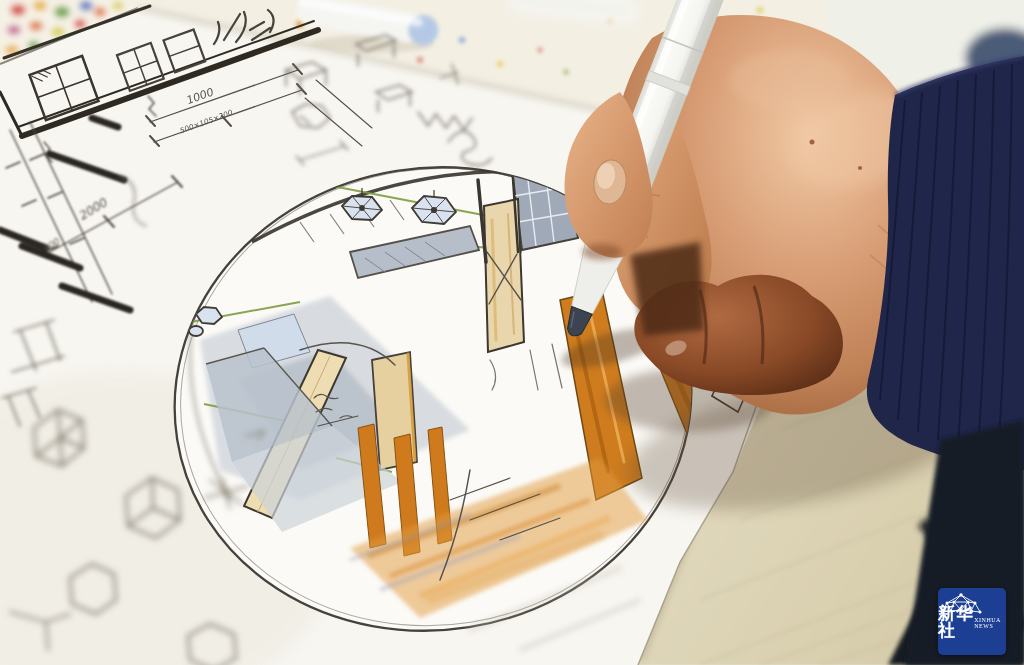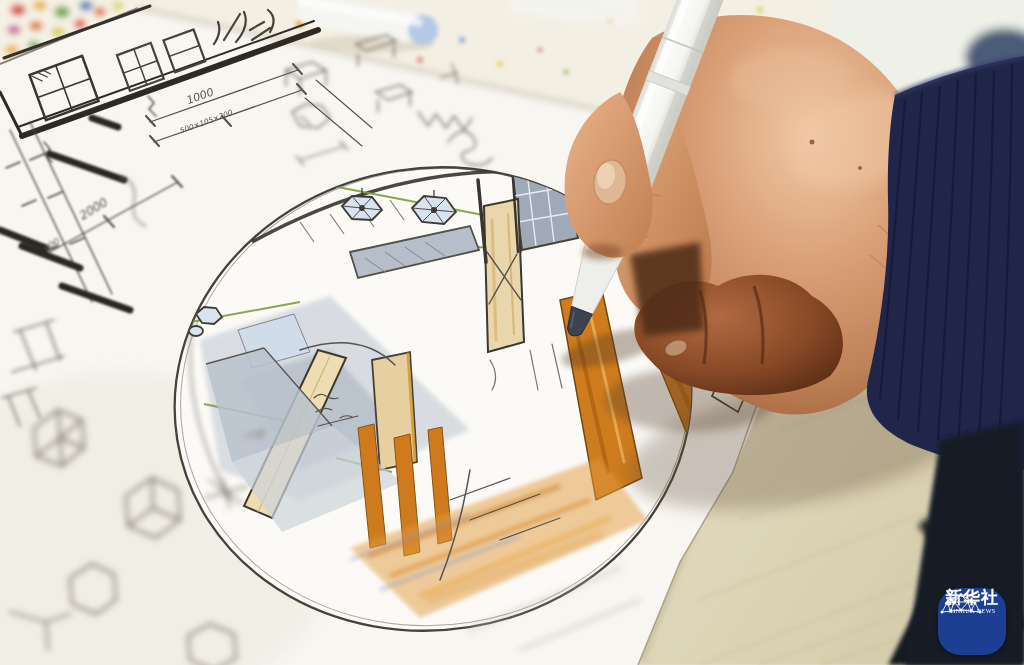--- a/index.html
+++ b/index.html
@@ -1,20 +1,20 @@
 <!DOCTYPE html>
 <html><head>
 <meta charset="utf-8">
 <style>
   html,body{margin:0;padding:0;background:#222;}
   .scene{position:relative;width:1024px;height:665px;overflow:hidden;background:#ece7d8;font-family:"Liberation Sans",sans-serif;}
   .scene svg{position:absolute;left:0;top:0;}
   .hw{font-family:"DejaVu Sans",sans-serif;font-style:italic;fill:#59534a;}
-  .watermark{position:absolute;left:938px;top:588px;width:68px;height:67px;border-radius:22px;
-    display:flex;flex-direction:column;align-items:center;
+  .watermark{position:absolute;left:938px;top:588px;width:68px;height:67px;border-radius:5px;
+    display:flex;flex-direction:row;align-items:center;justify-content:center;
     box-shadow:0 1px 4px rgba(0,0,0,.45);}
   .wm-title{font-size:17px;font-weight:bold;letter-spacing:1px;line-height:1;margin-top:1px;
     font-family:"Liberation Sans",sans-serif;text-shadow:0 0 1px rgba(255,255,255,.4);}
   .wm-sub{font-size:6px;font-family:"Liberation Serif",serif;letter-spacing:.5px;margin-top:2px;}
   .wm-icon{margin-top:3px;}
 </style>
 </head>
 <body>
 
 <div class="scene">

